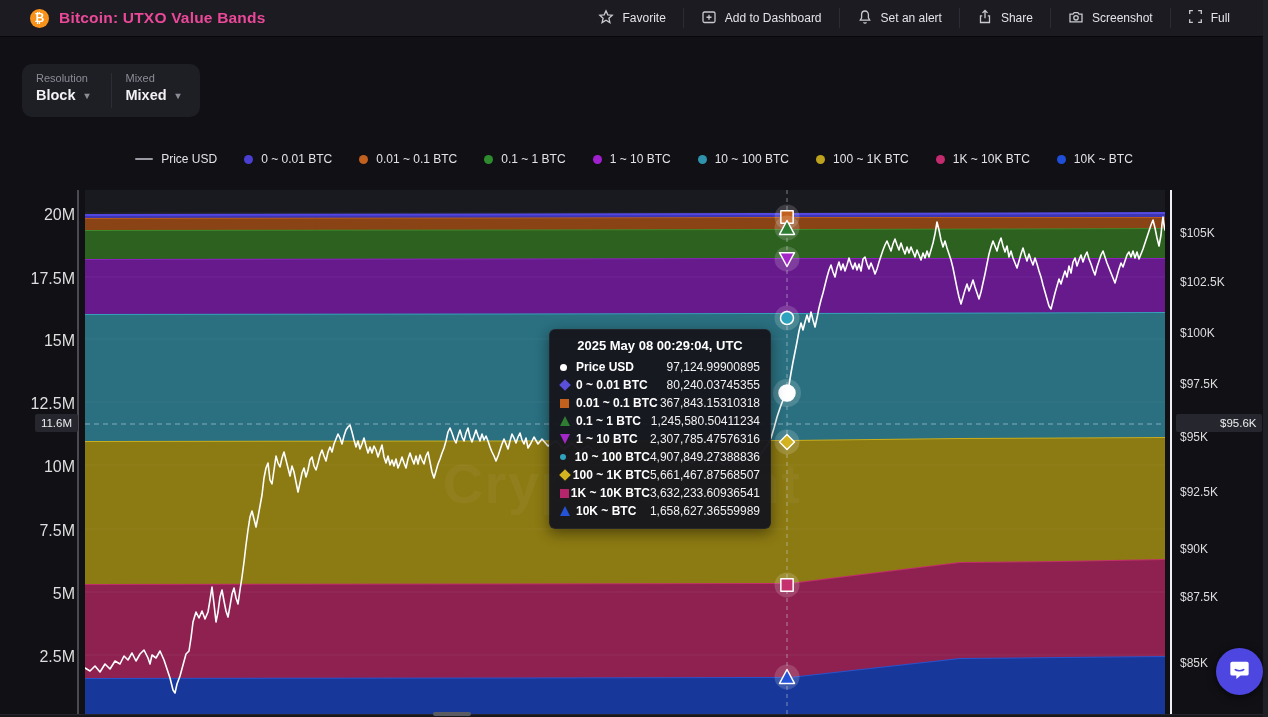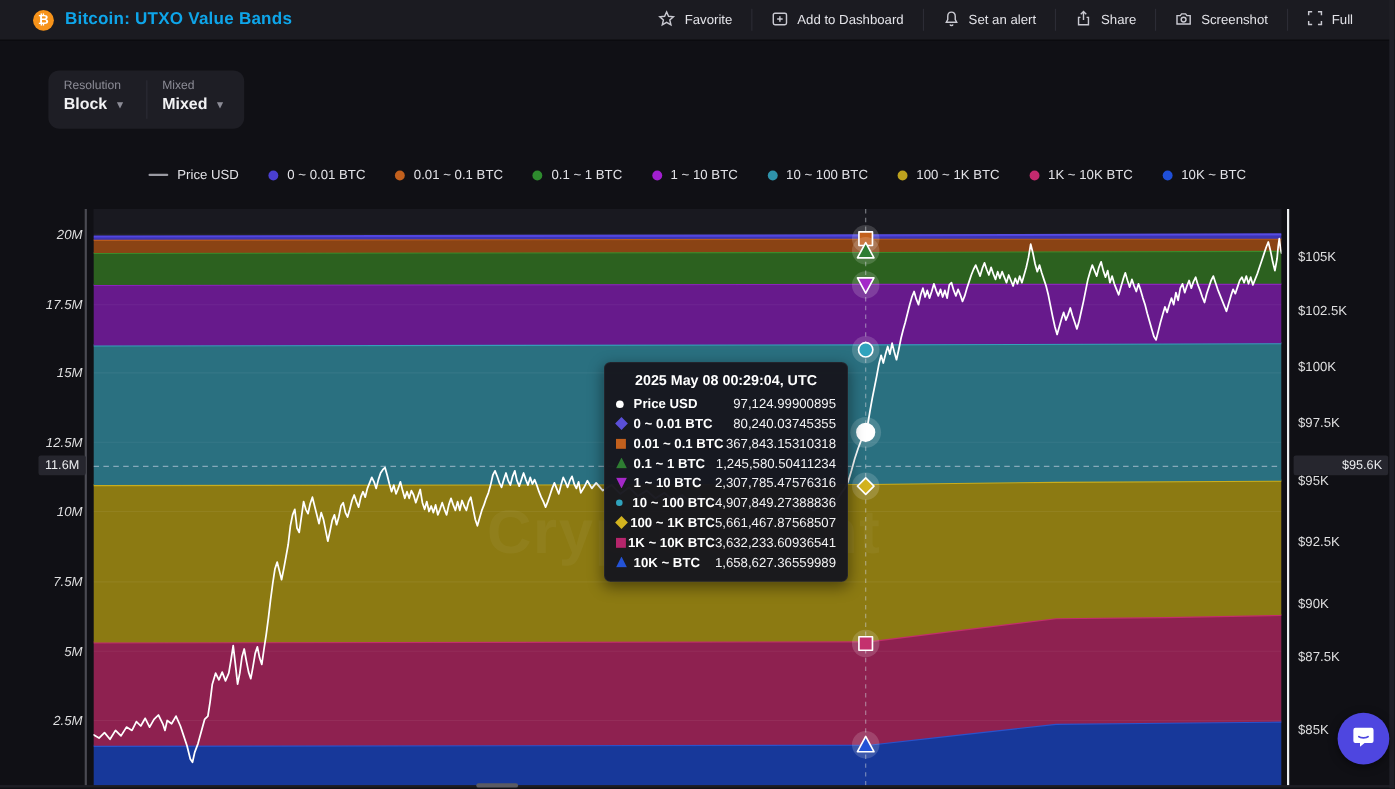--- a/index.html
+++ b/index.html
@@ -14,31 +14,31 @@
     background:#1b1b21; border-bottom:1px solid #08080b;
     display:flex; align-items:center; justify-content:space-between;
     padding:0 36px 0 30px;
   }
   .h-left { display:flex; align-items:center; gap:10px; }
   .btc-badge {
     width:19px; height:19px; border-radius:50%; background:#f7931a;
     color:#fff; font-weight:bold; font-size:12px;
     display:flex; align-items:center; justify-content:center;
   }
-  .h-title { font-size:15.5px; font-weight:bold; color:#0ea5e9; letter-spacing:.2px; }
+  .h-title { font-size:15.5px; font-weight:bold; color:#ec4899; letter-spacing:.2px; }
   .h-right { display:flex; align-items:center; }
   .h-btn {
     display:flex; align-items:center; gap:8px; background:none; border:none;
     color:#e3e3e8; font-size:12px; font-family:inherit; cursor:pointer; padding:4px 2px;
   }
   .h-btn svg { stroke:#c9c9d1; }
   .h-div { width:1px; height:20px; background:#2c2c35; margin:0 15px; }
   
   .res-panel {
-    position:absolute; left:44px; top:64px; width:178px; height:53px;
+    position:absolute; left:22px; top:64px; width:178px; height:53px;
     background:#1e1e25; border-radius:10px; display:flex; align-items:stretch;
   }
   .res-cell { flex:1; padding:8px 0 0 14px; cursor:pointer; }
   .res-label { font-size:11px; color:#8c8c96; margin-bottom:3px; }
   .res-value { font-size:14.5px; font-weight:600; color:#f2f2f4; display:flex; align-items:center; gap:9px; }
   .caret { font-size:10px; color:#8c8c96; }
   .res-div { width:1px; background:#2c2c35; margin:9px 0; }
   .range-bar {
     position:absolute; top:64px; right:36px; height:32px;
     border:1px solid #2e2e38; border-radius:8px;
@@ -51,21 +51,21 @@
   
   .legend {
     position:absolute; left:0; top:150px; width:1268px; height:18px;
     display:flex; align-items:center; justify-content:center; gap:27px;
   }
   .legend-item { display:flex; align-items:center; gap:8px; font-size:12px; color:#e2e2e7; cursor:pointer; }
   .legend-line { width:18px; height:2px; border-radius:1px; background:#9a9aa2; }
   .legend-dot { width:9px; height:9px; border-radius:50%; }
   
   .chart-area { position:absolute; left:0; top:0; width:1268px; height:717px; }
-  .tick-left  { position:absolute; right:1193px; font-size:12px; color:#dededf; white-space:nowrap;font-style:italic; }
+  .tick-left  { position:absolute; right:1193px; font-size:16px; color:#dededf; white-space:nowrap; }
   .tick-right { position:absolute; left:1180px;  font-size:12px; color:#dededf; white-space:nowrap; }
   .cross-label {
     position:absolute; background:#26262e; color:#eceef0; font-size:11.5px;
     padding:3px 6px; border-radius:2px; white-space:nowrap;
   }
   
   .tooltip {
     position:absolute; left:549px; top:329px; width:222px;
     background:rgba(23,23,30,0.97); border:1px solid rgba(255,255,255,0.05);
     border-radius:6px; padding:7px 10px 8px 10px; z-index:5;

